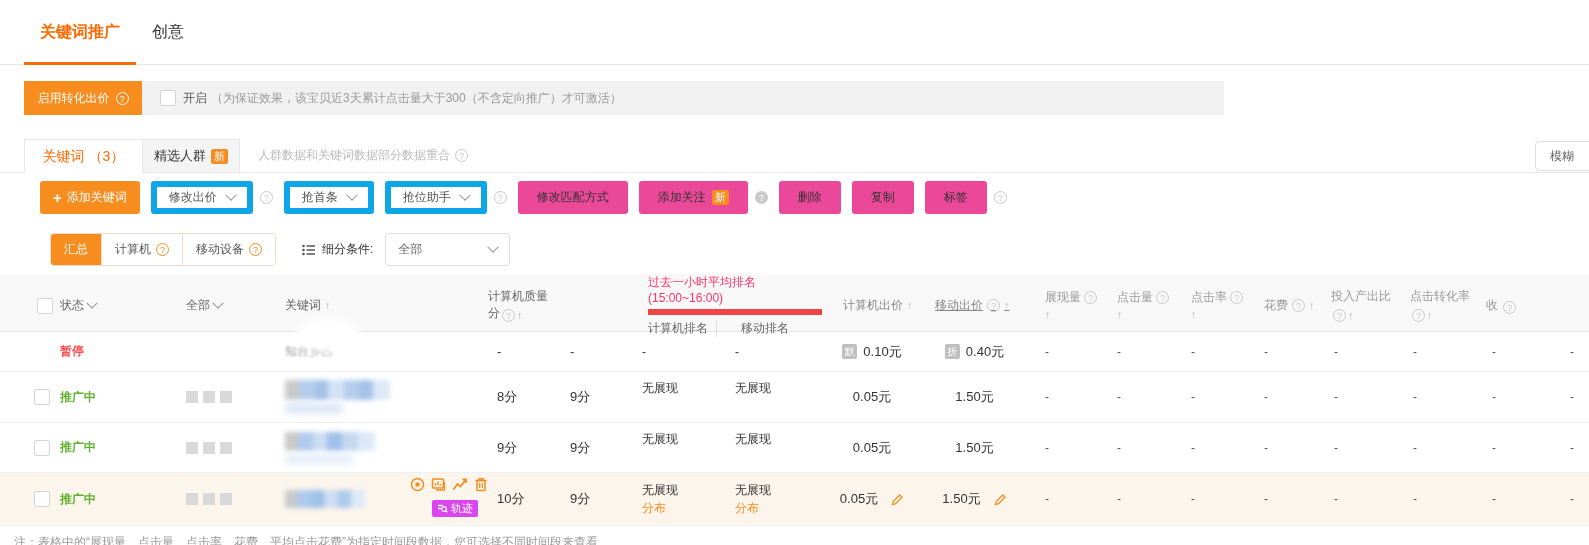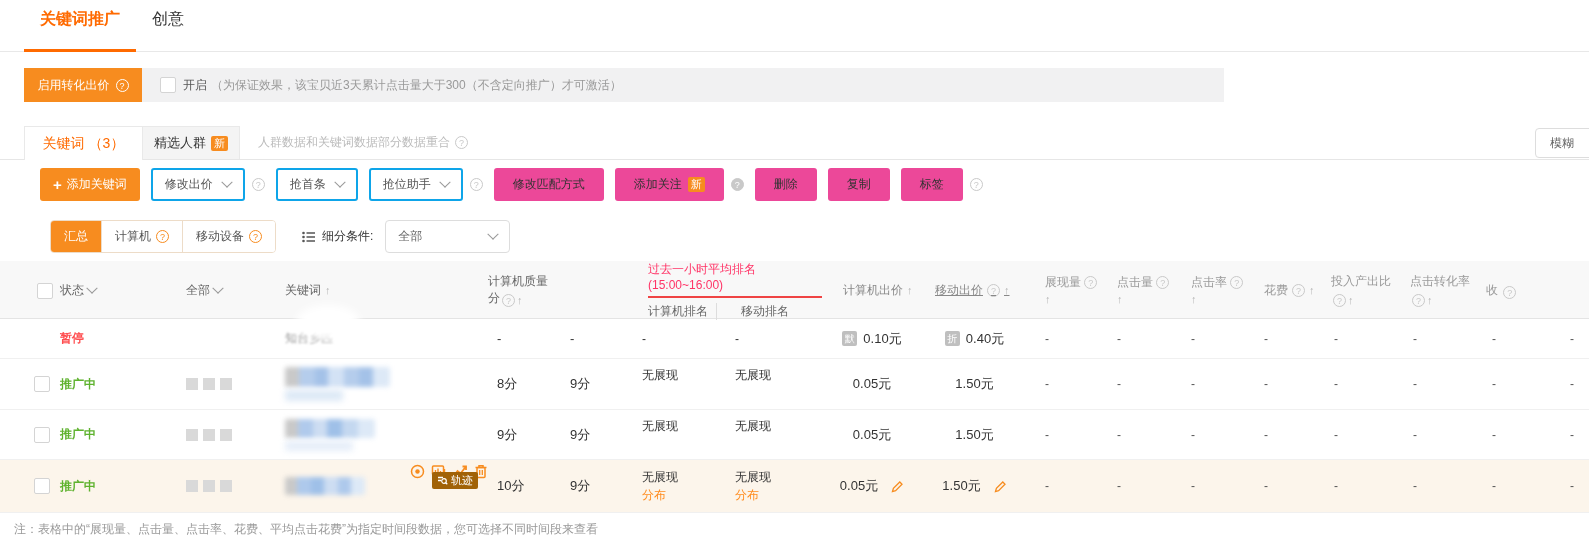--- a/index.html
+++ b/index.html
@@ -1,21 +1,21 @@
 <!DOCTYPE html>
 <html><head>
 <meta charset="utf-8">
 <style>
   html,body{margin:0;padding:0;}
   body{
     width:1589px;height:545px;overflow:hidden;background:#fff;position:relative;
     font-family:"Liberation Sans","DejaVu Sans",sans-serif;font-size:12px;color:#333;
   }
   
-  .topnav{height:52px;border-bottom:1px solid #e8e8e8;display:flex;align-items:flex-end;padding-left:24px;box-sizing:border-box;}
+  .topnav{height:65px;border-bottom:1px solid #e8e8e8;display:flex;align-items:flex-end;padding-left:24px;box-sizing:border-box;}
   .topnav .tab{padding:0 16px 21px;font-size:16px;color:#333;position:relative;cursor:pointer;}
   .topnav .tab.active{color:#ff6a00;font-weight:bold;}
   .topnav .tab.active::after{content:"";position:absolute;left:0;right:0;bottom:-1px;height:3px;background:#ff6a00;}
   
   .banner{margin:16px 0 0 24px;width:1200px;height:34px;background:#f1f1f2;display:flex;align-items:center;}
   .banner-btn{width:118px;height:34px;background:#f78c1f;color:#fff;display:flex;align-items:center;justify-content:center;gap:6px;cursor:pointer;flex:none;}
   .cb{width:14px;height:14px;border:1px solid #d4d4d4;border-radius:2px;background:#fff;display:inline-block;flex:none;}
   .banner .cb{margin-left:18px;}
   .banner-on{margin-left:7px;color:#555;}
   .banner-note{margin-left:4px;color:#999;}
@@ -33,21 +33,21 @@
         display:flex;align-items:center;justify-content:center;gap:5px;font-size:13px;color:#333;cursor:pointer;}
   .badge-new{background:#f78c1f;color:#fff;font-size:11px;padding:1px 3px;border-radius:2px;line-height:13px;}
   .subinfo{margin-left:18px;display:flex;align-items:center;gap:5px;color:#bbb;}
   .fuzzy{position:absolute;left:1535px;top:2px;height:30px;width:84px;background:#fff;border:1px solid #ddd;border-radius:4px;
          color:#666;font-size:12px;text-align:left;padding:0 0 0 14px;font-family:inherit;cursor:pointer;}
   
   .toolbar{margin:8px 0 0 40px;height:33px;display:flex;align-items:center;}
   .btn{height:33px;display:flex;align-items:center;border-radius:3px;box-sizing:border-box;cursor:pointer;font-size:12px;}
   .btn-orange{background:#f78c1f;color:#fff;padding:0 13px;gap:5px;}
   .plus{font-size:15px;font-weight:bold;line-height:1;}
-  .btn-outline{background:#fff;border:2px solid #0ea5e9;color:#555;padding:0 12px;gap:10px;margin-left:11px;}
+  .btn-outline{background:#fff;border:6px solid #0ea5e9;color:#555;padding:0 12px;gap:10px;margin-left:11px;}
   .btn-gray{background:#ec4899;color:#333;padding:0 19px;gap:6px;margin-left:11px;}
   .chev{width:7px;height:7px;border-right:1px solid #999;border-bottom:1px solid #999;transform:rotate(45deg) translate(-2px,-2px);display:inline-block;}
   .toolbar .q{margin-left:7px;}
   
   .devrow{margin:19px 0 0 50px;display:flex;align-items:center;height:33px;}
   .seg{display:flex;border:1px solid #eddcc8;border-radius:4px;overflow:hidden;height:33px;box-sizing:border-box;}
   .seg-item{display:flex;align-items:center;gap:5px;padding:0 13px;color:#555;background:#fff;cursor:pointer;border-left:1px solid #eddcc8;}
   .seg-item:first-child{border-left:none;}
   .seg-active{background:#f78c1f;color:#fff;}
   .cond-label{margin-left:26px;color:#333;display:flex;align-items:center;gap:6px;}
@@ -62,21 +62,21 @@
   .th-wrap .q,.th-wrap .arrow{vertical-align:-2px;margin-left:2px;}
   .arrow{color:#b5b5b5;font-size:11px;}
   .h-light{color:#999;}
   .h-mid{color:#888;}
   .th-c1{padding-left:34px;justify-content:center;flex-direction:row;align-items:center;}
   .th-c2{padding-left:4px;}  .th-c3{padding-left:20px;}  .th-c4{padding-left:23px;}
   .th-c5{padding-left:8px;}  .th-c6{padding-left:6px;}
   .th-c9{padding-left:21px;} .th-c10{padding-left:13px;text-decoration:underline;}
   .th-m{padding-left:18px;}  .th-c16{padding-left:15px;} .th-c17{padding-left:15px;} .th-c18{padding-left:12px;}
   .rankgroup{grid-column:7/9;display:flex;flex-direction:column;justify-content:center;}
-  .rank-title{color:#ff3366;margin-left:21px;padding-bottom:4px;border-bottom:2px solid #ef4444;width:fit-content;}
+  .rank-title{color:#ff3366;margin-left:21px;padding-bottom:4px;border-bottom:6px solid #ef4444;width:fit-content;}
   .rank-sub{display:grid;grid-template-columns:90px 105px;margin-top:5px;color:#666;}
   .rank-sub-pc{padding-left:21px;border-right:1px solid #ddd;}
   .rank-sub-mobile{padding-left:24px;}
   .trow{display:grid;grid-template-columns:var(--cols);border-bottom:1px solid #f0f0f0;align-items:center;background:#fff;}
   .r1{height:39px;} .r2{height:50px;} .r3{height:49px;}
   .r4{height:52px;background:#fcf5eb;}
   .td{display:flex;align-items:center;box-sizing:border-box;min-width:0;}
   .td-c1{padding-left:34px;}
   .td-c2{padding-left:4px;font-weight:bold;}
   .td-c3{padding-left:20px;gap:5px;}
@@ -96,21 +96,21 @@
   
   .mask{display:flex;flex-direction:column;justify-content:center;gap:3px;}
   .mask-line{display:flex;filter:blur(2.5px);border-radius:2px;overflow:hidden;}
   .mask-line div{height:100%;}
   .mask-sub{filter:blur(3px);border-radius:2px;}
   .kw-hint{color:#9a9a9a;filter:blur(1px);position:relative;}
   .kw-blob{position:absolute;left:34px;top:-14px;width:64px;height:34px;background:#fff;border-radius:50%;filter:blur(4px);}
   
   .actions{position:absolute;left:148px;top:4px;display:flex;gap:6px;align-items:center;}
   .actions svg{cursor:pointer;}
-  .track-badge{position:absolute;left:170px;top:12px;background:#a16207;color:#fff;height:17px;display:flex;align-items:center;
+  .track-badge{position:absolute;left:170px;top:27px;background:#d946ef;color:#fff;height:17px;display:flex;align-items:center;
                gap:3px;padding:0 5px;font-size:11px;border-radius:2px;cursor:pointer;}
   .edit-pencil{cursor:pointer;flex:none;}
   
   .note{margin:8px 0 0 14px;color:#999;line-height:16px;}
 </style>
 </head>
 <body>
 
 <header class="topnav">
   <div class="tab active"><span>关键词推广</span></div>

